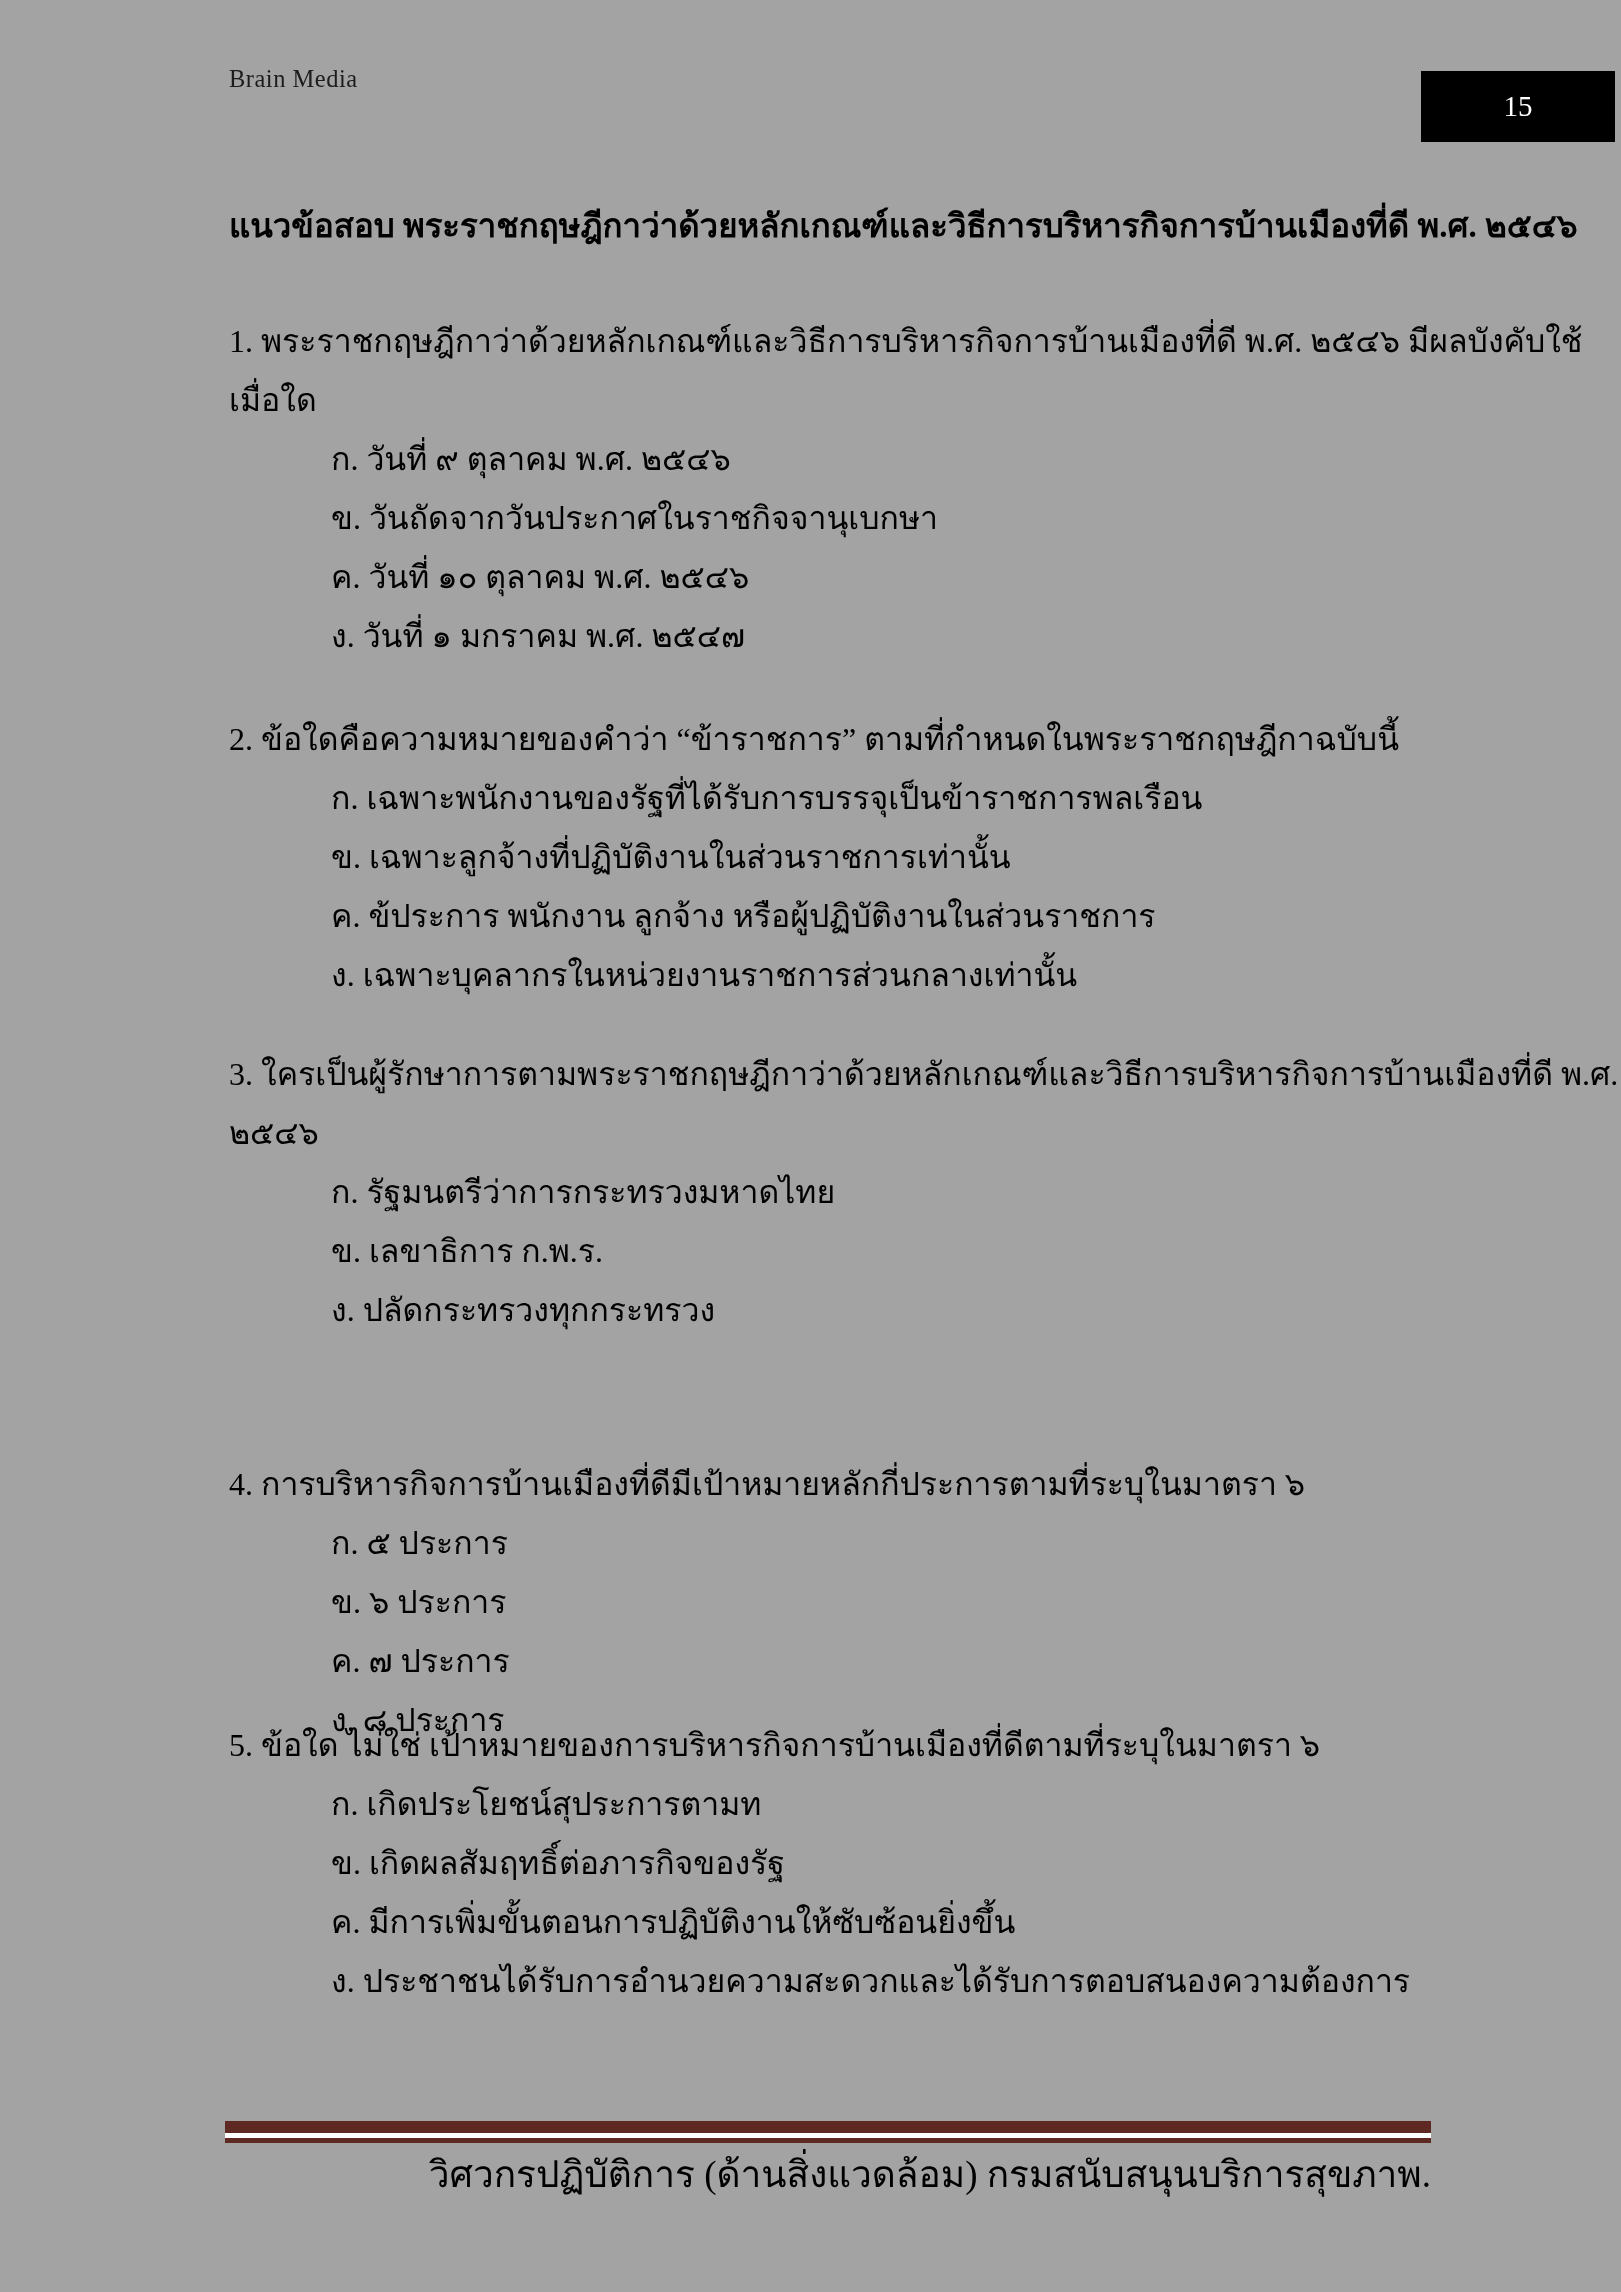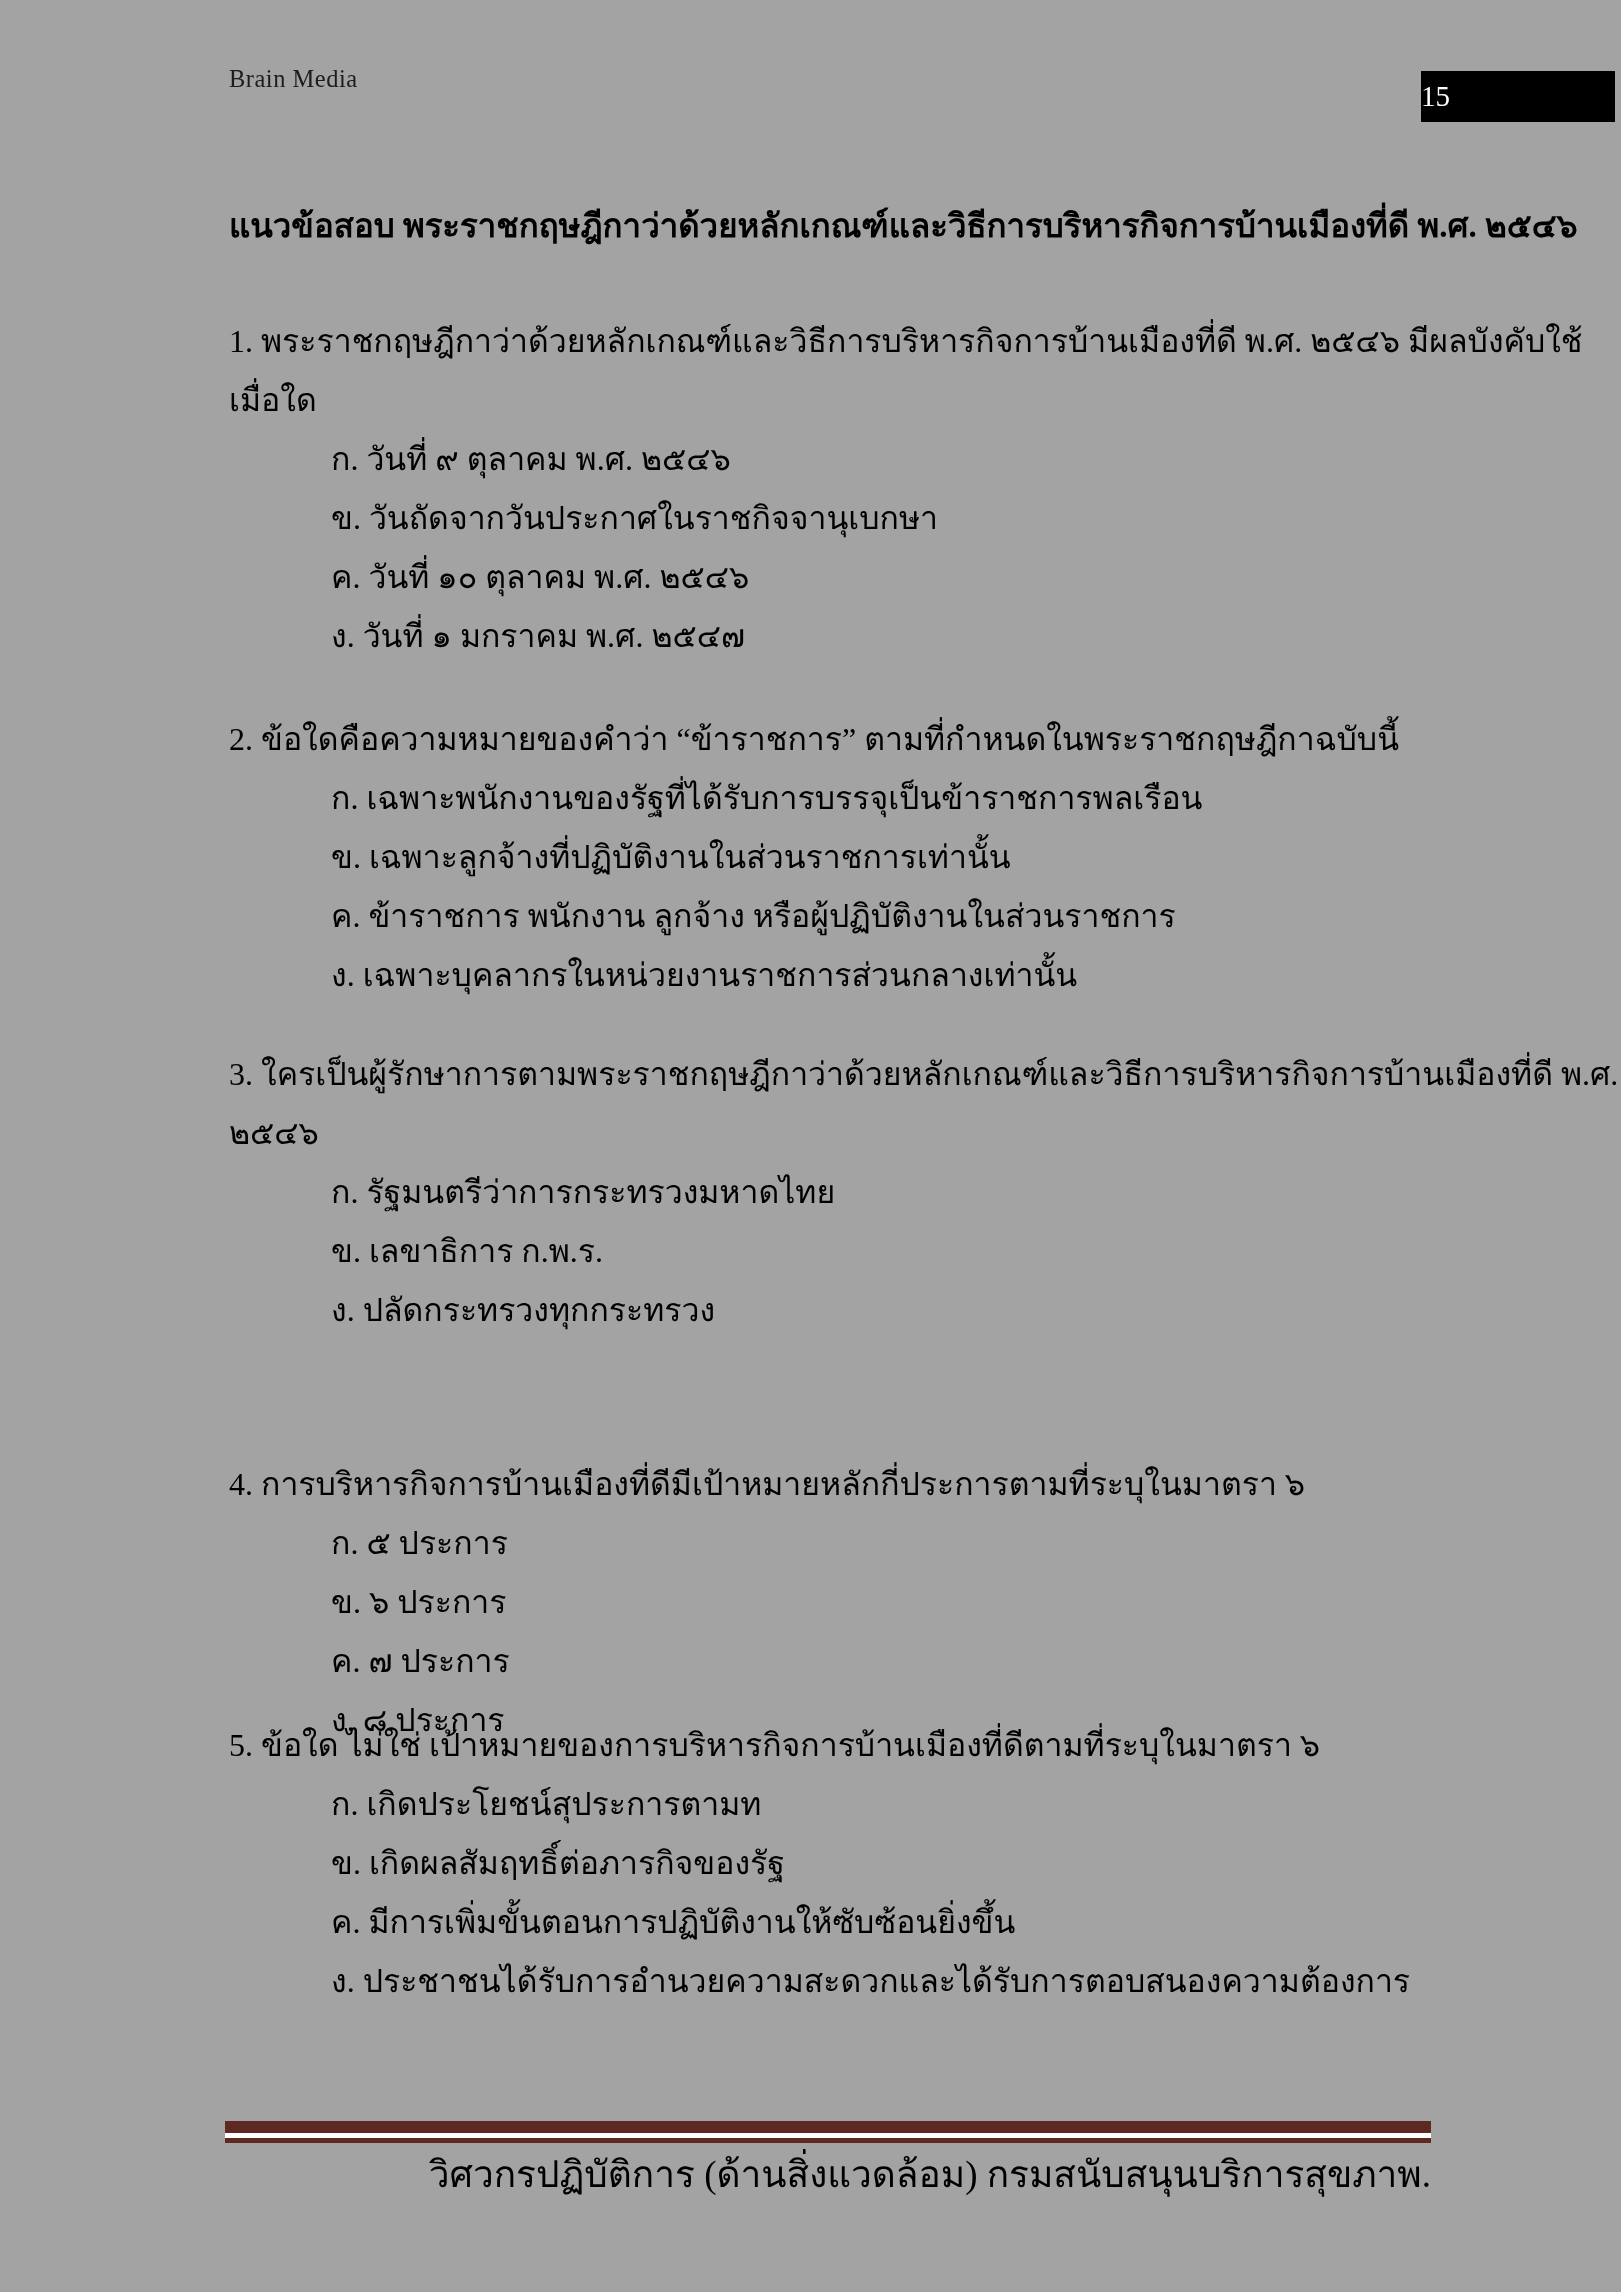--- a/index.html
+++ b/index.html
@@ -15,24 +15,24 @@
   .brand{
     position:absolute;
     left:229px; top:65px;
     font-size:24.5px;
     color:#1c1c1c;
     letter-spacing:0.5px;
   }
   .page-badge{
     position:absolute;
     left:1421px; top:71px;
-    width:194px; height:51px;
+    width:194px; height:71px;
     background:#000000;
     color:#ffffff;
-    display:flex; align-items:center; 
+    display:flex; align-items:center; justify-content:center;
     font-size:29px;
   }
   .doc-title{
     position:absolute;
     left:229px; top:199px;
     width:1202px;
     text-align:center;
     font-size:33px;
     font-weight:700;
     white-space:nowrap;
@@ -84,21 +84,21 @@
     <div class="option">ก. วันที่ ๙ ตุลาคม พ.ศ. ๒๕๔๖</div>
     <div class="option">ข. วันถัดจากวันประกาศในราชกิจจานุเบกษา</div>
     <div class="option">ค. วันที่ ๑๐ ตุลาคม พ.ศ. ๒๕๔๖</div>
     <div class="option">ง. วันที่ ๑ มกราคม พ.ศ. ๒๕๔๗</div>
   </div>
 
   <div class="question q2">
     <div class="q-line">2. ข้อใดคือความหมายของคำว่า “ข้าราชการ” ตามที่กำหนดในพระราชกฤษฎีกาฉบับนี้</div>
     <div class="option">ก. เฉพาะพนักงานของรัฐที่ได้รับการบรรจุเป็นข้าราชการพลเรือน</div>
     <div class="option">ข. เฉพาะลูกจ้างที่ปฏิบัติงานในส่วนราชการเท่านั้น</div>
-    <div class="option">ค. ข้าราชการ พนักงาน ลูกจ้าง หรือผู้ปฏิบัติงานในส่วนราชการ</div>
+    <div class="option">ค. ข้ประการ พนักงาน ลูกจ้าง หรือผู้ปฏิบัติงานในส่วนราชการ</div>
     <div class="option">ง. เฉพาะบุคลากรในหน่วยงานราชการส่วนกลางเท่านั้น</div>
   </div>
 
   <div class="question q3">
     <div class="q-line">3. ใครเป็นผู้รักษาการตามพระราชกฤษฎีกาว่าด้วยหลักเกณฑ์และวิธีการบริหารกิจการบ้านเมืองที่ดี พ.ศ.</div>
     <div class="q-line">๒๕๔๖</div>
     <div class="option">ก. รัฐมนตรีว่าการกระทรวงมหาดไทย</div>
     <div class="option">ข. เลขาธิการ ก.พ.ร.</div>
     <div class="option">ง. ปลัดกระทรวงทุกกระทรวง</div>
   </div>

